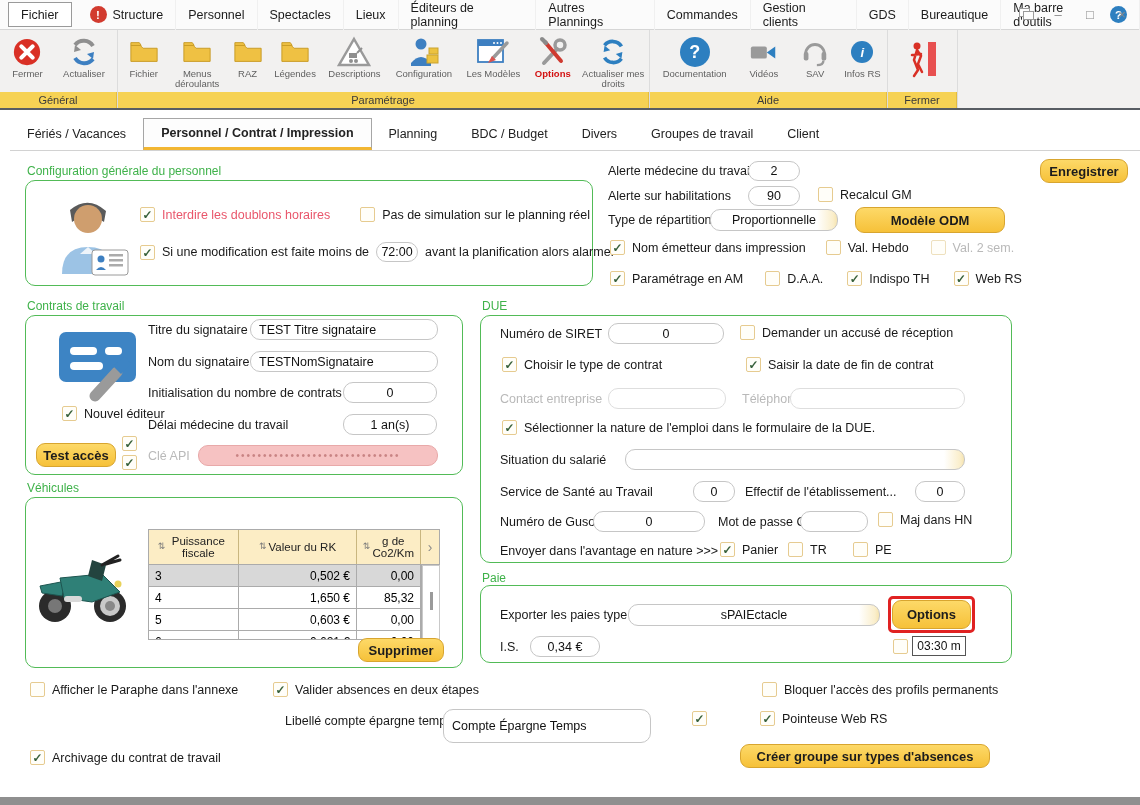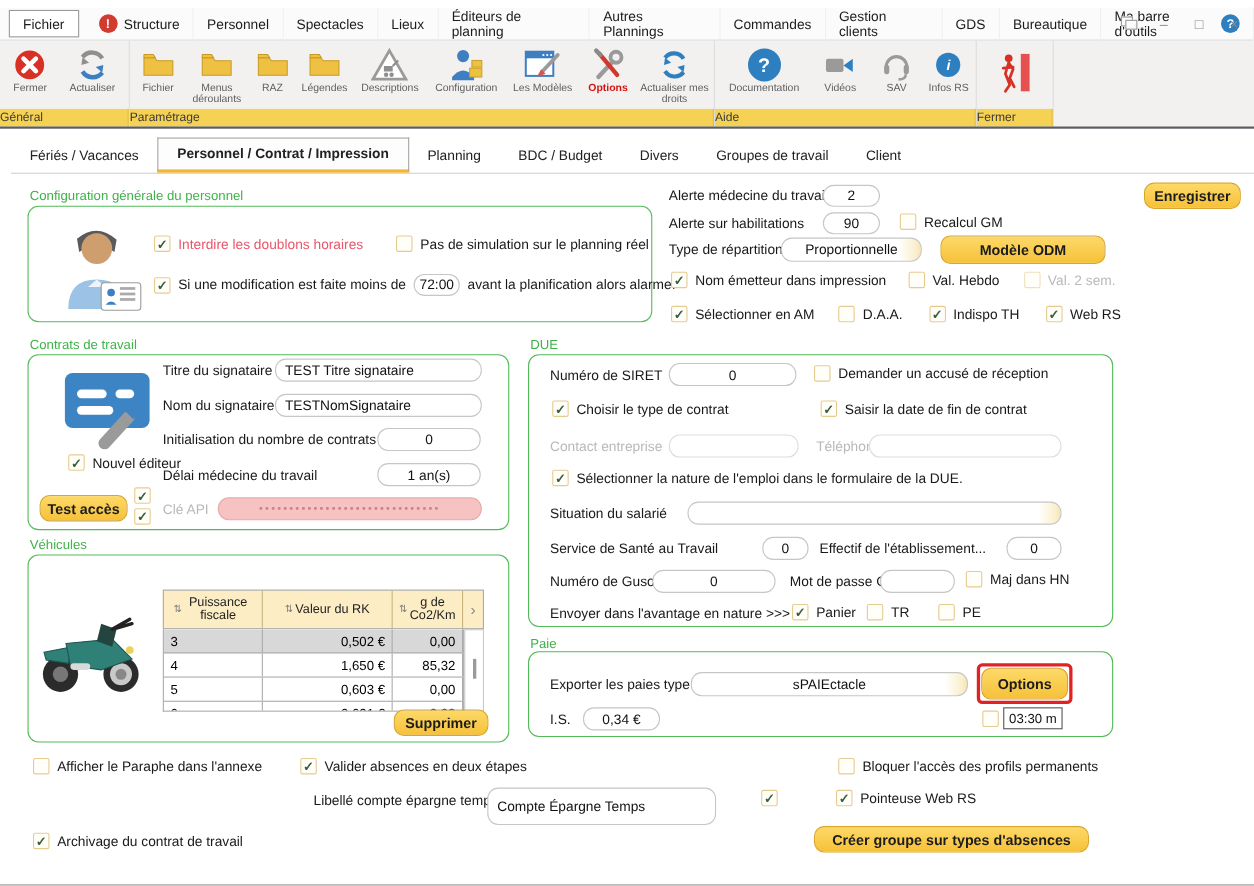--- a/index.html
+++ b/index.html
@@ -1,18 +1,18 @@
 <!DOCTYPE html>
 <html><head>
 <meta charset="utf-8">
 <style>
   * { margin:0; padding:0; box-sizing:border-box; }
   html,body { width:1140px; height:805px; overflow:hidden; }
   body { font-family:"Liberation Sans", sans-serif; background:#fff; position:relative; }
-  #window { position:absolute; inset:0; background:#fff;margin-top:7px; }
+  #window { position:absolute; inset:0; background:#fff; }
 
   
   #menubar { position:absolute; top:0; left:0; right:0; height:30px; background:#fbfbfb;
              border-bottom:1px solid #d6d6d6; display:flex; align-items:center; font-size:12.5px; color:#1c1c1c; }
   .mitem { padding:0 12px; height:30px; display:flex; align-items:center; gap:6px; border-right:1px solid #f0f0f0; }
   .mitem.boxed { border:1px solid #9a9a9a; background:#fff; height:25px; margin:2px 6px 2px 8px; padding:0 12px; }
   .badge { width:17px; height:17px; min-width:17px; border-radius:50%; color:#fff; font-size:11.5px; font-weight:700;
            display:flex; align-items:center; justify-content:center; }
   .badge.red { background:#d23b2f; }
   .badge.blue { background:#2d7fc0; }
@@ -24,21 +24,21 @@
   .cascade > div:last-child { right:0; bottom:0; }
 
   
   #ribbon { position:absolute; top:30px; left:0; right:0; height:78px; background:#f2f1f0; display:flex; }
   .rgroup { display:flex; flex-direction:column; border-right:1px solid #dcdcdc; }
   .rbtns { flex:1; display:flex; align-items:stretch; justify-content:space-around; padding:2px 2px 0 2px; }
   .rbtn { display:flex; flex-direction:column; align-items:center; justify-content:flex-start; padding-top:3px; }
   .ric { height:34px; display:flex; align-items:center; justify-content:center; }
   .rlab { font-size:9.5px; color:#5f5f5f; text-align:center; line-height:1.1; }
   .rlab.red { color:#d31111; font-weight:700; }
-  .rlabel { height:16px; background:#f6d254; font-size:11px; color:#3a3a3a; text-align:left; line-height:16px;
+  .rlabel { height:16px; background:#f6d254; font-size:11px; color:#3a3a3a; text-align:center; line-height:16px;
             border-right:1px solid #e4bd3d; }
   .circ { border-radius:50%; color:#fff; font-weight:700; display:flex; align-items:center; justify-content:center; }
   #darkline { position:absolute; top:108px; left:0; right:0; height:2px; background:#585d63; }
 
   
   #tabbar { position:absolute; top:118px; left:10px; right:0; height:33px; display:flex; align-items:stretch;
             border-bottom:1px solid #d2d2d2; font-size:12.5px; }
   .tab { padding:0 17px; display:flex; align-items:center; color:#222; }
   .tab.active { border:1px solid #a6a6a6; border-bottom:3px solid #f2b632; background:#fdfdfd; font-weight:700; }
 
@@ -381,21 +381,21 @@
     <span>Nom émetteur dans impression</span>
     <span style="width:6px"></span>
     <span class="cb"></span>
     <span>Val. Hebdo</span>
     <span style="width:8px"></span>
     <span class="cb" style="border-color:#eee0bd"></span>
     <span class="lbl gray" style="position:static">Val. 2 sem.</span>
   </div>
   <div class="cbrow" style="left:610px;top:271px">
     <span class="cb">✓</span>
-    <span>Sélectionner en AM</span>
+    <span>Paramétrage en AM</span>
     <span style="width:8px"></span>
     <span class="cb"></span>
     <span>D.A.A.</span>
     <span style="width:10px"></span>
     <span class="cb">✓</span>
     <span>Indispo TH</span>
     <span style="width:10px"></span>
     <span class="cb">✓</span>
     <span>Web RS</span>
   </div>

